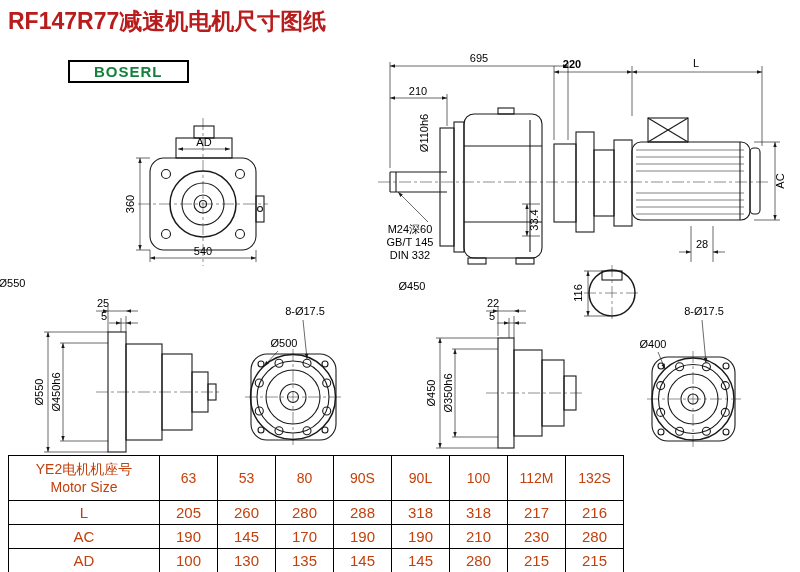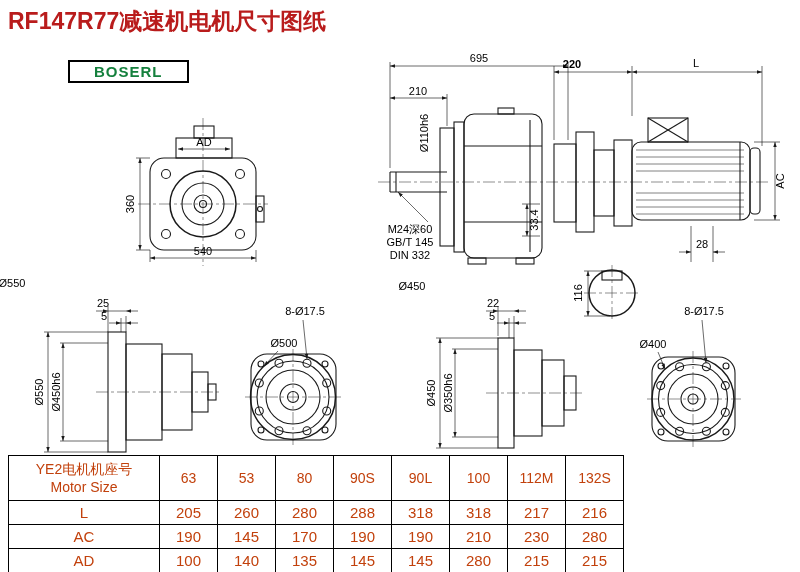--- a/index.html
+++ b/index.html
@@ -332,21 +332,21 @@
       <td class="val">170</td>
       <td class="val">190</td>
       <td class="val">190</td>
       <td class="val">210</td>
       <td class="val">230</td>
       <td class="val">280</td>
     </tr>
     <tr>
       <td class="first">AD</td>
       <td class="val">100</td>
-      <td class="val">140</td>
+      <td class="val">130</td>
       <td class="val">135</td>
       <td class="val">145</td>
       <td class="val">145</td>
       <td class="val">280</td>
       <td class="val">215</td>
       <td class="val">215</td>
     </tr>
   </tbody>
     </table>
 

